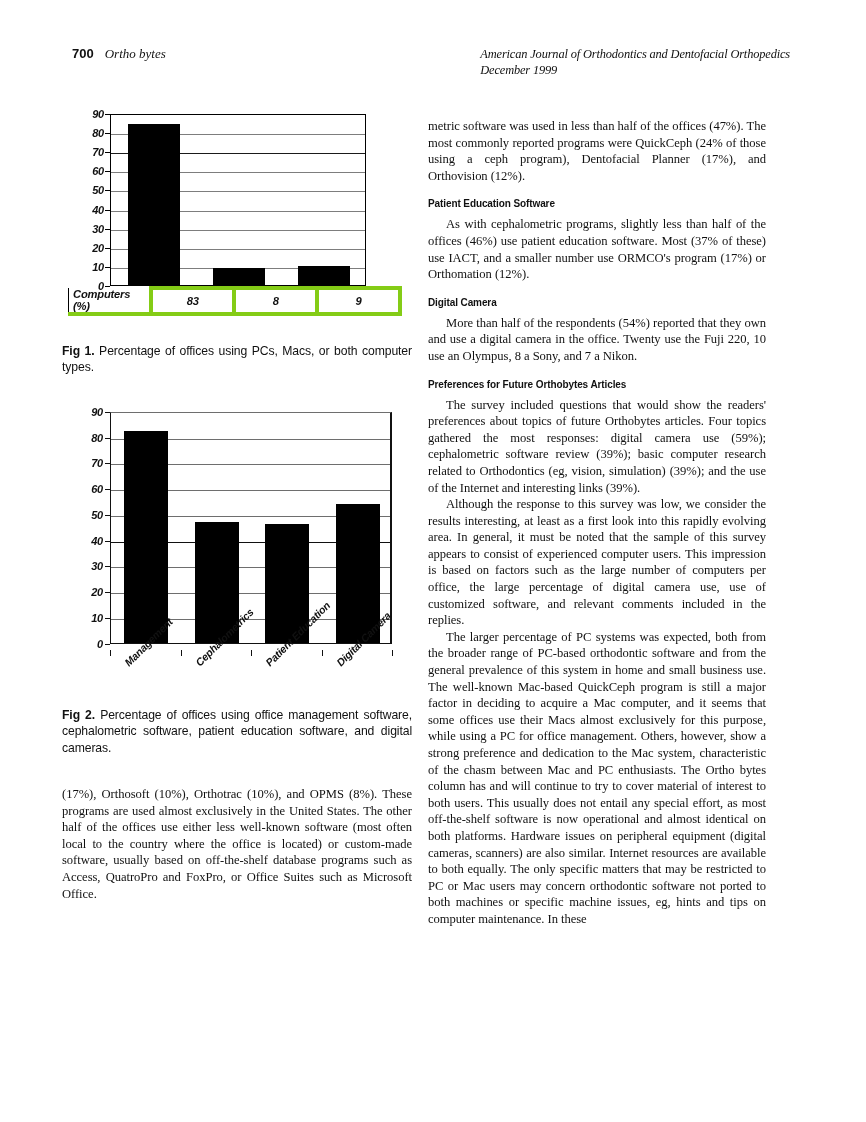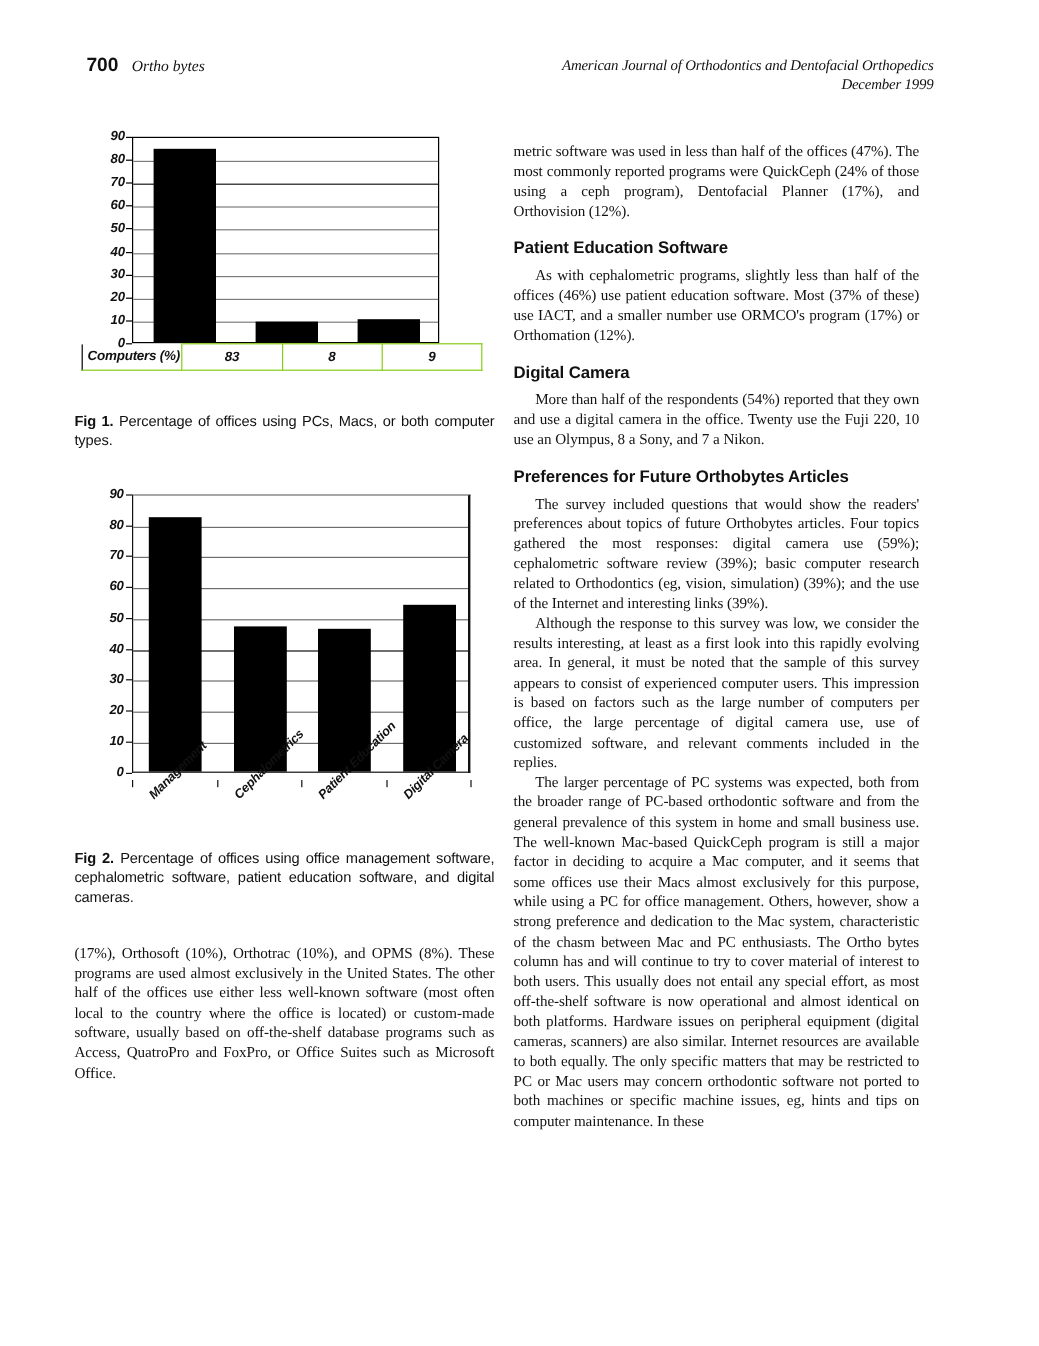--- a/index.html
+++ b/index.html
@@ -28,33 +28,32 @@
   }
   .runhead-left {
     position: absolute;
     left: 0;
     top: 0;
     font-size: 12.5px;
   }
   .runhead-left .folio {
     font-family: "Liberation Sans", sans-serif;
     font-weight: bold;
-    font-size: 16px;
+    font-size: 13px;
     margin-right: 11px;
   }
   .runhead-left .sect {
     font-family: "Liberation Serif", serif;
     font-style: italic;
     font-size: 13px;
   }
   .runhead-right {
     position: absolute;
-    right: 16px;
+    right: 4px;
     top: 0;
-    text-align: right;
     font-style: italic;
     font-size: 12.4px;
     line-height: 16px;
     letter-spacing: -0.15px;
   }
 
   
   .col-left {
     position: absolute;
     left: 62px;
@@ -75,21 +74,21 @@
     text-align: justify;
     text-indent: 18px;
     letter-spacing: -0.05px;
   }
   p.body.noindent { text-indent: 0; }
   p.body + p.body { margin-top: 0; }
 
   h3.sub {
     font-family: "Liberation Sans", sans-serif;
     font-weight: bold;
-    font-size: 14px;
+    font-size: 10px;
     margin: 14px 0 7px 0;
     letter-spacing: -0.1px;
   }
   h3.sub.caps {
     font-size: 12.1px;
     letter-spacing: 0.2px;
   }
 
   
   .figure { position: relative; }
@@ -160,21 +159,21 @@
     top: 176px;
     width: 334px;
     border-collapse: collapse;
     table-layout: fixed;
     font-family: "Liberation Sans", sans-serif;
     font-style: italic;
     font-weight: bold;
     font-size: 11.2px;
   }
   .c1-table td {
-    border: 1px solid #84cc16;
+    border: 4px solid #84cc16;
     text-align: center;
     height: 21px;
     padding: 0;
     letter-spacing: -0.2px;
   }
   .c1-table td.rowhead {
     border-left: 1px solid #000;
     border-top: none;
     text-align: left;
     padding-left: 4px;

